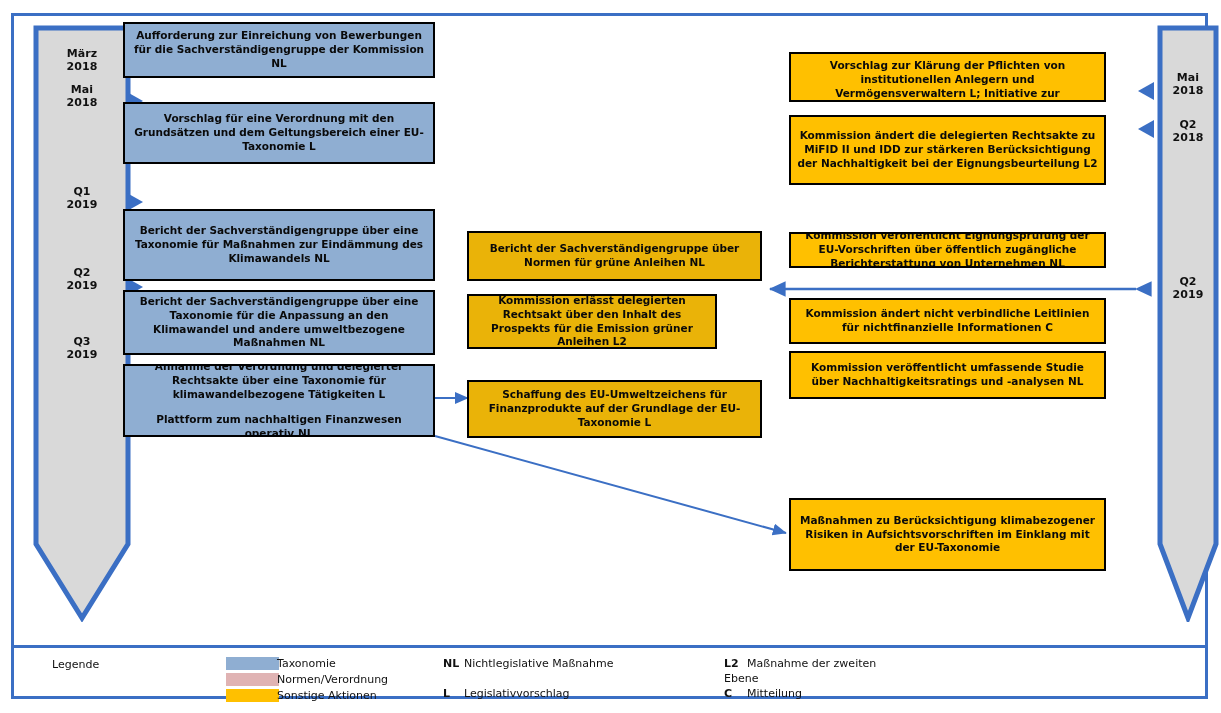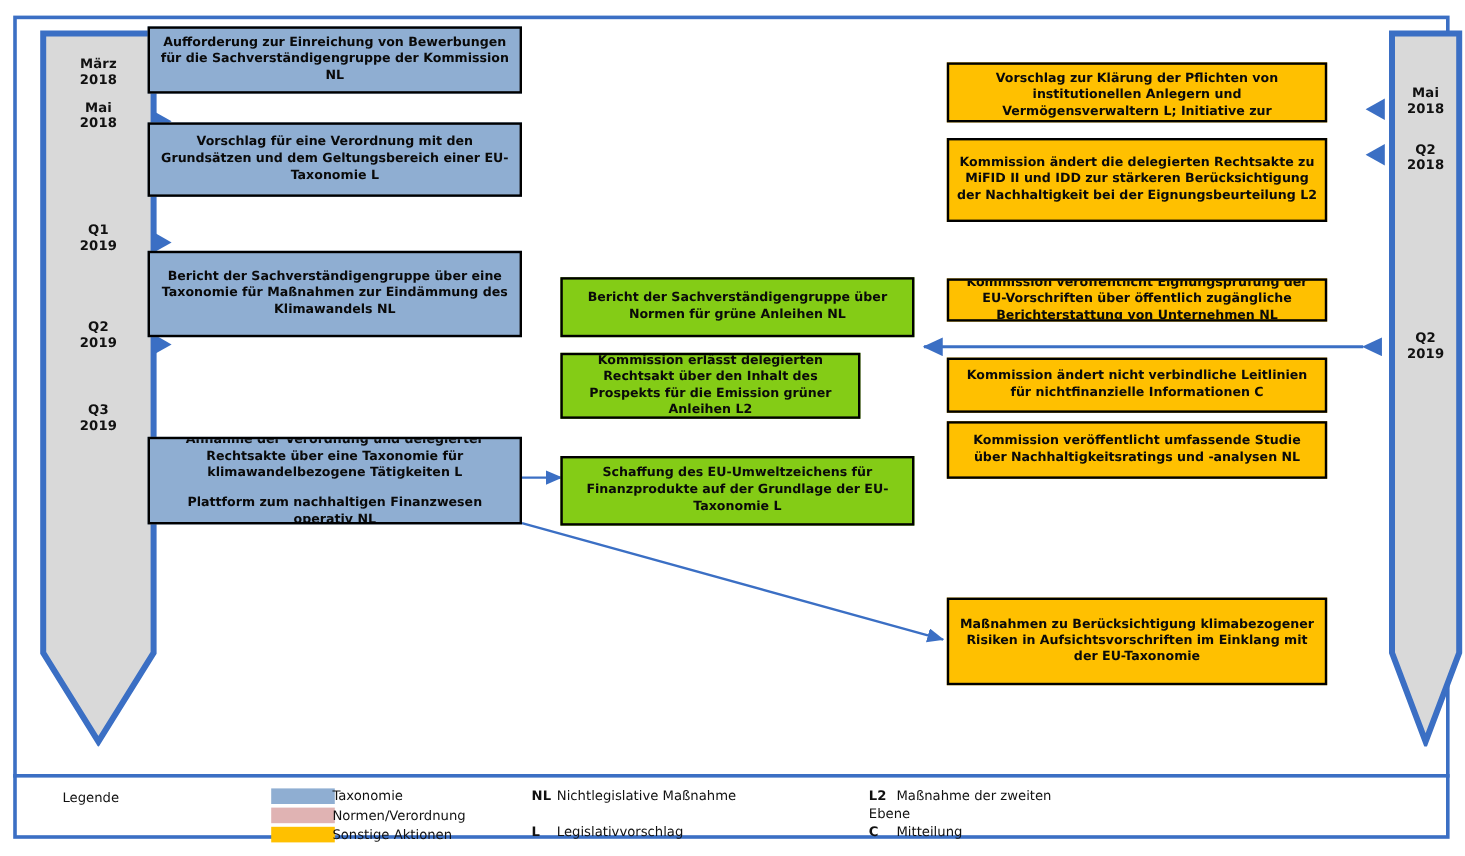--- a/index.html
+++ b/index.html
@@ -37,21 +37,21 @@
     text-align:center;
     font-size:10.5px;font-weight:bold;color:#0a0a0a;
     line-height:1.32;
     padding:2px 6px;
     overflow:hidden;
   }
   .node .inner{width:100%;}
   .node .inner p{margin:0;}
   .node .inner p + p{margin-top:11px;}
   .node.blue{background:#8faed2;}
-  .node.pink{background:#84cc16;}
+  .node.pink{background:#eab308;}
   .node.orange{background:#ffc000;}
   .node.clip{align-items:flex-start;padding-top:5px;}
 
   
   .tick{position:absolute;width:0;height:0;}
   .tick.right{
     border-top:9px solid transparent;border-bottom:9px solid transparent;
     border-left:16px solid #3b6fc4;
   }
   .tick.left{
@@ -163,20 +163,25 @@
         <p>Vorschlag für eine Verordnung mit den Grundsätzen und dem Geltungsbereich einer EU-Taxonomie <b>L</b></p>
       </div>
   </div>
 
   <div class="node blue" style="left:123px;top:209px;width:312px;height:72px;">
     <div class="inner">
         <p>Bericht der Sachverständigengruppe über eine Taxonomie für Maßnahmen zur Eindämmung des Klimawandels <b>NL</b></p>
       </div>
   </div>
 
+  <div class="node blue" style="left:123px;top:290px;width:312px;height:65px;">
+    <div class="inner">
+        <p>Bericht der Sachverständigengruppe über eine Taxonomie für die Anpassung an den Klimawandel und andere umweltbezogene Maßnahmen <b>NL</b></p>
+      </div>
+  </div>
 
   <div class="node blue" style="left:123px;top:364px;width:312px;height:73px;">
     <div class="inner">
         <p>Annahme der Verordnung und delegierter Rechtsakte über eine Taxonomie für klimawandelbezogene Tätigkeiten <b>L</b></p>
         <p>Plattform zum nachhaltigen Finanzwesen operativ <b>NL</b></p>
       </div>
   </div>
 
   <div class="node pink" style="left:467px;top:231px;width:295px;height:50px;">
     <div class="inner">

